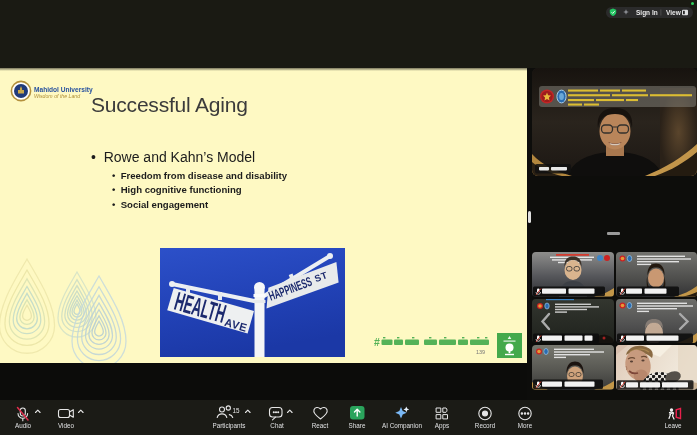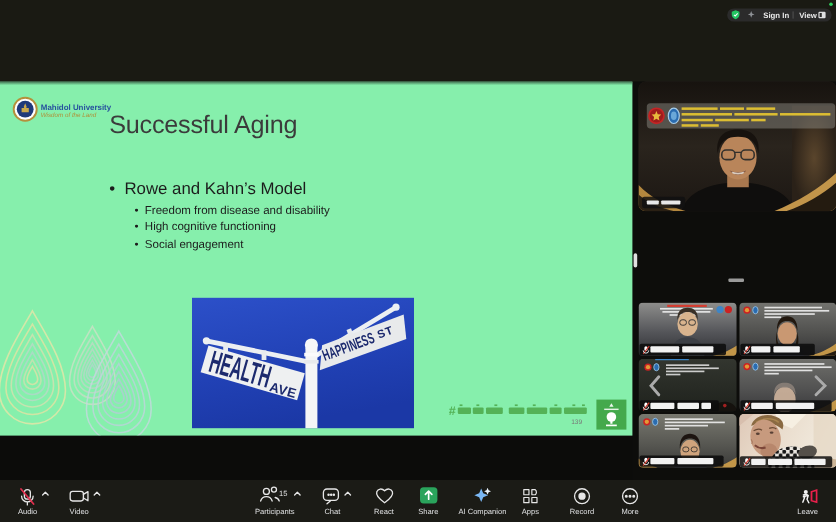--- a/index.html
+++ b/index.html
@@ -11,21 +11,21 @@
 <body>
 
 <div class="abs" style="left:0;top:0;width:697px;height:68px;background:#1a1a13;"></div>
 
 <div class="abs" style="left:0;top:400px;width:697px;height:35px;background:#1b1b16;"></div>
 
 <div class="abs" style="left:0;top:363px;width:527px;height:37px;background:#0c0c0a;"></div>
 
 <div class="abs" style="left:527px;top:68px;width:170px;height:332px;background:#0d0d0b;"></div>
 
-<div class="abs" id="slide" style="left:0;top:68px;width:527px;height:295px;background:#86efac;overflow:hidden;">
+<div class="abs" id="slide" style="left:0;top:68px;width:527px;height:295px;background:#fef9c3;overflow:hidden;">
   <div class="abs" style="left:0;top:0;width:527px;height:3px;background:linear-gradient(rgba(10,10,8,0.55),rgba(10,10,8,0));"></div>
 
   <svg class="abs" style="left:0;top:168px;" width="170" height="127" viewBox="0 0 170 127">
     <g transform="translate(27,89.7) scale(1.45)" opacity="0.78">
       <path transform="translate(0,0) scale(1)" d="M0,-46 C7,-33.5 19,-16 19,0 A19,19 0 1,1 -19,0 C-19,-16 -7,-33.5 0,-46 Z" fill="none" stroke="#ece5a8" stroke-width="1.3" vector-effect="non-scaling-stroke"></path>
       <path transform="translate(0,-1.6) scale(0.8)" d="M0,-46 C7,-33.5 19,-16 19,0 A19,19 0 1,1 -19,0 C-19,-16 -7,-33.5 0,-46 Z" fill="none" stroke="#e8e2a2" stroke-width="1.3" vector-effect="non-scaling-stroke"></path>
       <path transform="translate(0,-2.88) scale(0.64)" d="M0,-46 C7,-33.5 19,-16 19,0 A19,19 0 1,1 -19,0 C-19,-16 -7,-33.5 0,-46 Z" fill="none" stroke="#d7e0b0" stroke-width="1.3" vector-effect="non-scaling-stroke"></path>
       <path transform="translate(0,-4.0) scale(0.5)" d="M0,-46 C7,-33.5 19,-16 19,0 A19,19 0 1,1 -19,0 C-19,-16 -7,-33.5 0,-46 Z" fill="none" stroke="#bcd8c8" stroke-width="1.3" vector-effect="non-scaling-stroke"></path>
       <path transform="translate(0,-5.0) scale(0.375)" d="M0,-46 C7,-33.5 19,-16 19,0 A19,19 0 1,1 -19,0 C-19,-16 -7,-33.5 0,-46 Z" fill="none" stroke="#b5d5cc" stroke-width="1.3" vector-effect="non-scaling-stroke"></path>
       <path transform="translate(0,-5.92) scale(0.26)" d="M0,-46 C7,-33.5 19,-16 19,0 A19,19 0 1,1 -19,0 C-19,-16 -7,-33.5 0,-46 Z" fill="none" stroke="#cfdfb2" stroke-width="1.3" vector-effect="non-scaling-stroke"></path>
@@ -55,21 +55,21 @@
     <circle cx="11" cy="11" r="9.6" fill="#fff" stroke="#b4913c" stroke-width="1.6"></circle>
     <circle cx="11" cy="11" r="7" fill="#1f3a7a"></circle>
     <path d="M11 6 L12.2 9 L11 12.5 L9.8 9 Z M8 10 h6 v3.5 h-6 Z" fill="#c9a84c"></path>
     <text x="24" y="11.5" font-size="6.6" font-weight="bold" fill="#27519e">Mahidol University</text>
     <text x="24" y="17.8" font-size="5.2" fill="#b09038" font-style="italic">Wisdom of the Land</text>
   </svg>
 
   <div class="abs" style="left:91px;top:25px;font-size:21px;color:#3b3b3b;letter-spacing:-0.2px;">Successful Aging</div>
 
   <div class="abs" style="left:91px;top:81px;font-size:14px;color:#1c1c1c;text-align:right;">•&nbsp;&nbsp;Rowe and Kahn’s Model</div>
-  <div class="abs" style="left:112px;top:100.5px;font-size:9.6px;font-weight:normal;color:#1c1c1c;line-height:14.5px;">
+  <div class="abs" style="left:112px;top:100.5px;font-size:9.6px;font-weight:bold;color:#1c1c1c;line-height:14.5px;">
     •&nbsp;&nbsp;Freedom from disease and disability<br>
     •&nbsp;&nbsp;High cognitive functioning<br>
     •&nbsp;&nbsp;Social engagement
   </div>
 
   <svg class="abs" style="left:160px;top:180px;" width="185" height="109" viewBox="0 0 185 109">
     <defs>
       <linearGradient id="sky" x1="0" y1="0" x2="0.3" y2="1">
         <stop offset="0" stop-color="#2c50c9"></stop>
         <stop offset="0.6" stop-color="#2141b5"></stop>

